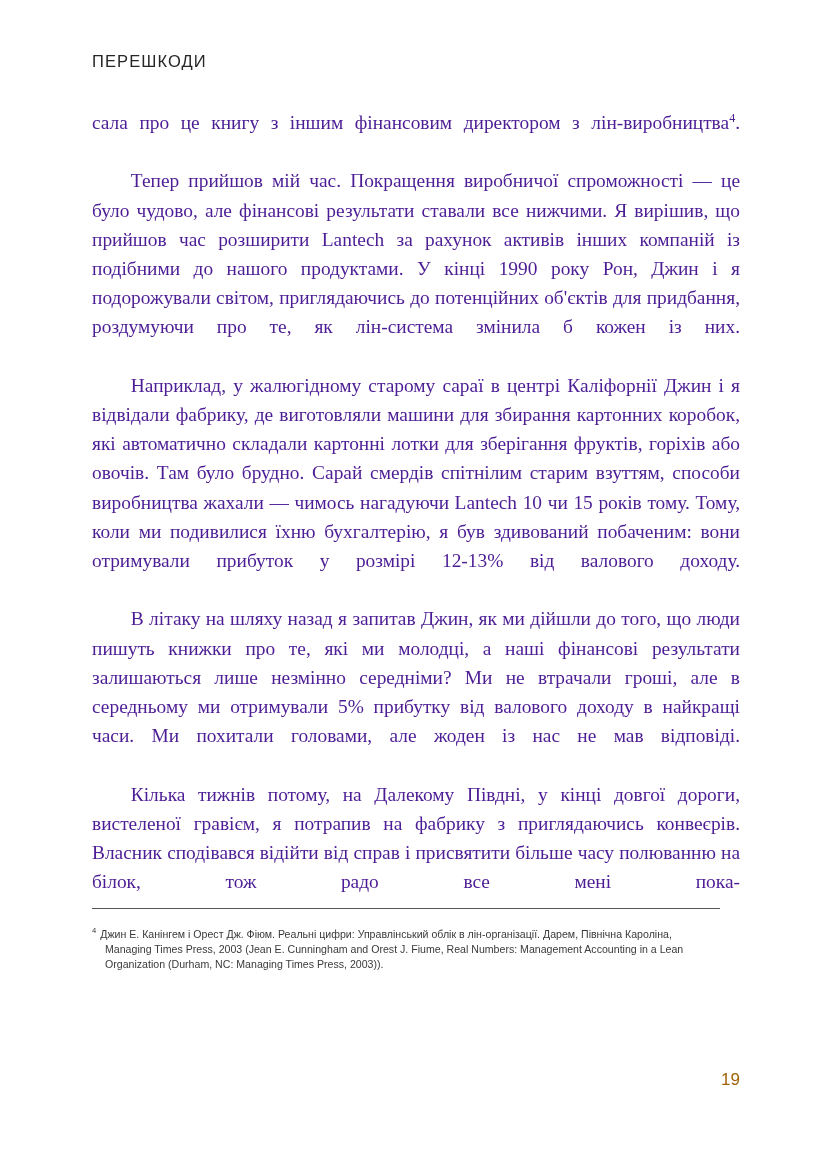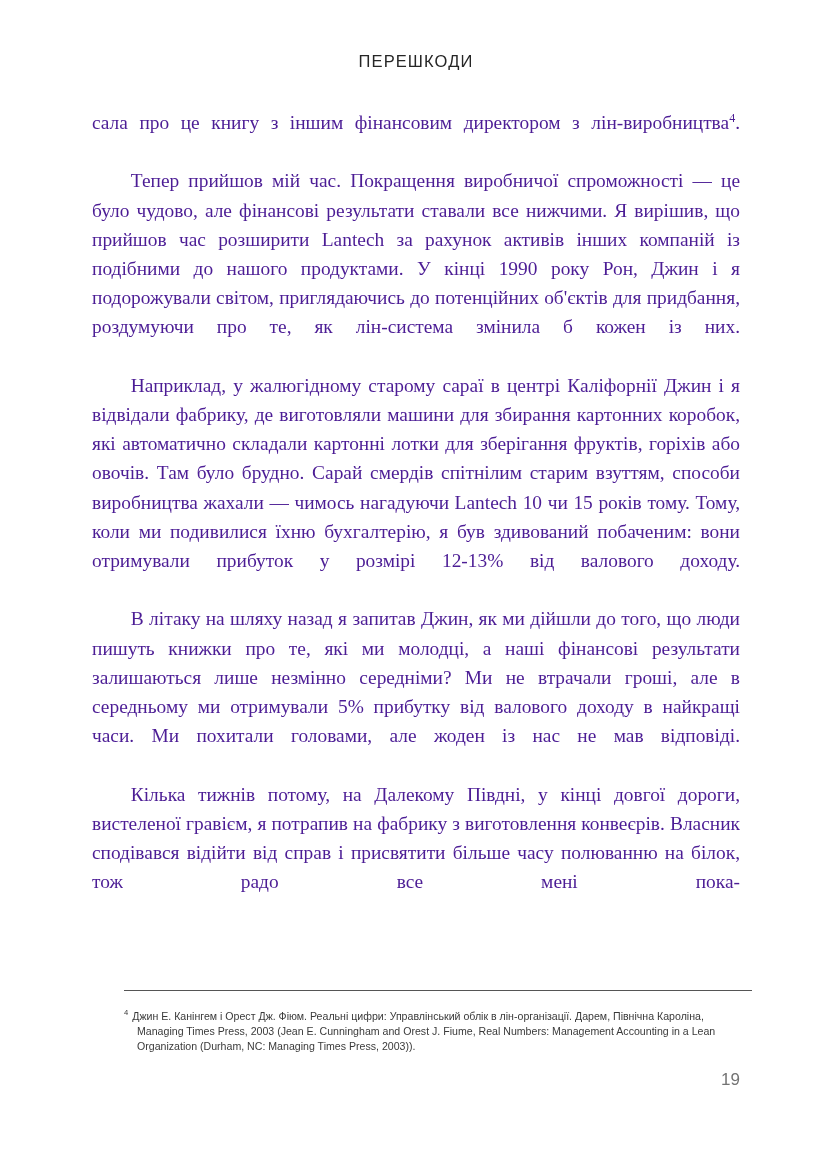--- a/index.html
+++ b/index.html
@@ -17,21 +17,21 @@
     overflow: hidden;
     box-sizing: border-box;
   }
 
   
   .running-header {
     position: absolute;
     top: 52px;
     left: 92px;
     right: 88px;
-    text-align: center;
+    text-align: left;
     font-family: "Liberation Sans", sans-serif;
     font-size: 16.5px;
     letter-spacing: 1.1px;
     color: #262626;
     line-height: 1.2;
   }
 
   
   .body-column {
     position: absolute;
@@ -71,23 +71,22 @@
   sup.fn-ref {
     font-size: 0.62em;
     vertical-align: super;
     line-height: 0;
   }
 
   
   .footnote-area {
     position: absolute;
     left: 92px;
-    top: 990px;
+    top: 908px;
     width: 628px;
-    margin-left: 32px;
   }
 
   .footnote-rule {
     width: 628px;
     height: 1px;
     background: #555555;
     margin: 0 0 18px 0;
   }
 
   .footnote {
@@ -109,41 +108,41 @@
 
   
   .folio {
     position: absolute;
     top: 1070px;
     left: 92px;
     right: 88px;
     text-align: right;
     font-family: "Liberation Sans", sans-serif;
     font-size: 17px;
-    color: #737373;
+    color: #a16207;
   }
 </style>
 </head>
 <body>
 
 <div class="page">
 
   <div class="running-header">ПЕРЕШКОДИ</div>
 
   <div class="body-column">
 
     <p class="cont"><span>сала про це книгу з іншим фінансовим директором з лін-виробництва</span><sup class="fn-ref">4</sup><span>.</span></p>
 
     <p class="indent">Тепер прийшов мій час. Покращення виробничої спроможності — це було чудово, але фінансові результати ставали все нижчими. Я вирішив, що прийшов час розширити Lantech за рахунок активів інших компаній із подібними до нашого продуктами. У кінці 1990 року Рон, Джин і я подорожували світом, приглядаючись до потенційних об'єктів для придбання, роздумуючи про те, як лін-система змінила б кожен із них.</p>
 
     <p class="indent">Наприклад, у жалюгідному старому сараї в центрі Каліфорнії Джин і я відвідали фабрику, де виготовляли машини для збирання картонних коробок, які автоматично складали картонні лотки для зберігання фруктів, горіхів або овочів. Там було брудно. Сарай смердів спітнілим старим взуттям, способи виробництва жахали — чимось нагадуючи Lantech 10 чи 15 років тому. Тому, коли ми подивилися їхню бухгалтерію, я був здивований побаченим: вони отримували прибуток у розмірі 12-13% від валового доходу.</p>
 
     <p class="indent">В літаку на шляху назад я запитав Джин, як ми дійшли до того, що люди пишуть книжки про те, які ми молодці, а наші фінансові результати залишаються лише незмінно середніми? Ми не втрачали гроші, але в середньому ми отримували 5% прибутку від валового доходу в найкращі часи. Ми похитали головами, але жоден із нас не мав відповіді.</p>
 
-    <p class="indent">Кілька тижнів потому, на Далекому Півдні, у кінці довгої дороги, вистеленої гравієм, я потрапив на фабрику з виготовлення конвеєрів. Власник сподівався відійти від справ і присвятити більше часу полюванню на білок, тож радо все мені пока-</p>
+    <p class="indent">Кілька тижнів потому, на Далекому Півдні, у кінці довгої дороги, вистеленої гравієм, я потрапив на фабрику з приглядаючись конвеєрів. Власник сподівався відійти від справ і присвятити більше часу полюванню на білок, тож радо все мені пока-</p>
 
   </div>
 
   <div class="footnote-area">
     <div class="footnote-rule"></div>
     <div class="footnote"><sup>4</sup><span>Джин Е. Канінгем і Орест Дж. Фіюм. Реальні цифри: Управлінський облік в лін-організації. Дарем, Північна Кароліна, Managing Times Press, 2003 (Jean E. Cunningham and Orest J. Fiume, Real Numbers: Management Accounting in a Lean Organization (Durham, NC: Managing Times Press, 2003)).</span></div>
   </div>
 
   <div class="folio">19</div>
 

